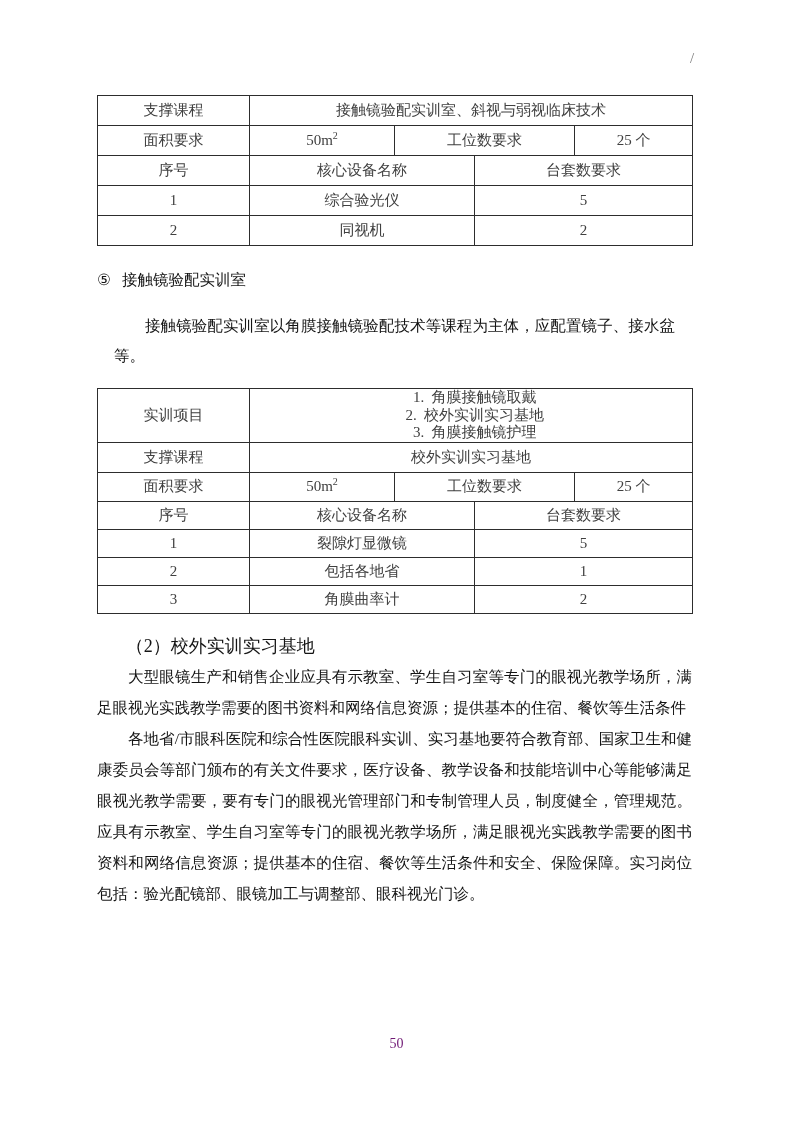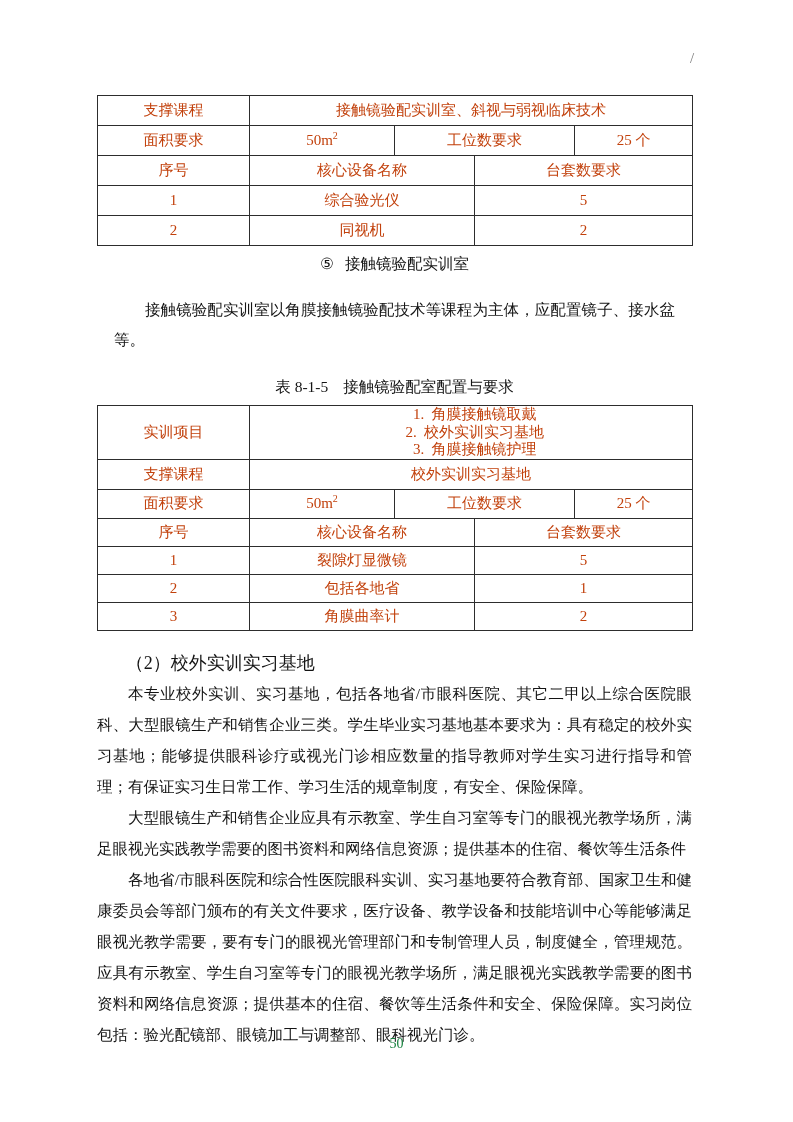--- a/index.html
+++ b/index.html
@@ -30,39 +30,38 @@
     table-layout: fixed;
     width: 595px;
   }
   table.doc-table td {
     border: 1.5px solid #2d2d2d;
     font-size: 15px;
     text-align: center;
     vertical-align: middle;
     padding: 0;
     overflow: hidden;
-    color: #c2410c;
+    color: #404040;
   }
   td sup { font-size: 10px; line-height: 0; }
   tr.h30 { height: 30px; }
   tr.h29 { height: 29px; }
   tr.h28 { height: 28px; }
   tr.h52 { height: 52px; }
   td.proj-cell {
     text-align: left;
     padding: 4px 6px 4px 10px;
     line-height: 17.5px;
   }
   .proj-item .num { display: inline-block; width: 26px; }
   .sec5-head {
-    margin-top: 4px;
+    margin-top: 20px;
     height: 28px;
     line-height: 28px;
     font-size: 15.5px;
-    text-align: center;
   }
   .sec5-head .sec5-title { margin-left: 11px; }
   .intro {
     margin: 17px;
     font-size: 15.5px;
     line-height: 30px;
     text-indent: 2em;
     text-align: justify;
   }
   .tbl-caption {
@@ -85,21 +84,21 @@
     text-align: justify;
     text-indent: 2em;
   }
   .page-footer {
     position: absolute;
     left: 0;
     top: 1036px;
     width: 793px;
     text-align: center;
     font-size: 14px;
-    color: #15803d;
+    color: #701a75;
   }
 </style>
 </head>
 <body>
 
 <div class="page">
 
   <span class="corner-mark">/</span>
 
   <div class="content">
@@ -140,23 +139,20 @@
       </tr>
     </tbody>
       </table>
 
     <div class="sec5-head">
       <span>⑤</span><span class="sec5-title">接触镜验配实训室</span>
     </div>
 
     <p class="intro">接触镜验配实训室以角膜接触镜验配技术等课程为主体，应配置镜子、接水盆等。</p>
 
-    <div class="tbl-caption">
-      <span class="cap-label">表 8-1-5</span><span>接触镜验配室配置与要求</span>
-    </div>
 
     <table class="doc-table">
       <colgroup>
         <col style="width:152px">
           <col style="width:145px">
           <col style="width:80px">
           <col style="width:100px">
           <col style="width:118px">
       </colgroup>
       <tbody>
@@ -196,21 +192,20 @@
       <tr class="h28">
         <td>3</td>
         <td colspan="2">角膜曲率计</td>
         <td colspan="2">2</td>
       </tr>
     </tbody>
       </table>
 
     <div class="sec2-head">（2）校外实训实习基地</div>
 
-    <p class="body-p">本专业校外实训、实习基地，包括各地省/市眼科医院、其它二甲以上综合医院眼科、大型眼镜生产和销售企业三类。学生毕业实习基地基本要求为：具有稳定的校外实习基地；能够提供眼科诊疗或视光门诊相应数量的指导教师对学生实习进行指导和管理；有保证实习生日常工作、学习生活的规章制度，有安全、保险保障。</p>
     <p class="body-p">大型眼镜生产和销售企业应具有示教室、学生自习室等专门的眼视光教学场所，满足眼视光实践教学需要的图书资料和网络信息资源；提供基本的住宿、餐饮等生活条件</p>
     <p class="body-p">各地省/市眼科医院和综合性医院眼科实训、实习基地要符合教育部、国家卫生和健康委员会等部门颁布的有关文件要求，医疗设备、教学设备和技能培训中心等能够满足眼视光教学需要，要有专门的眼视光管理部门和专制管理人员，制度健全，管理规范。应具有示教室、学生自习室等专门的眼视光教学场所，满足眼视光实践教学需要的图书资料和网络信息资源；提供基本的住宿、餐饮等生活条件和安全、保险保障。实习岗位包括：验光配镜部、眼镜加工与调整部、眼科视光门诊。</p>
 
   </div>
 
   <div class="page-footer">50</div>
 
 </div>
 
 </body></html>

